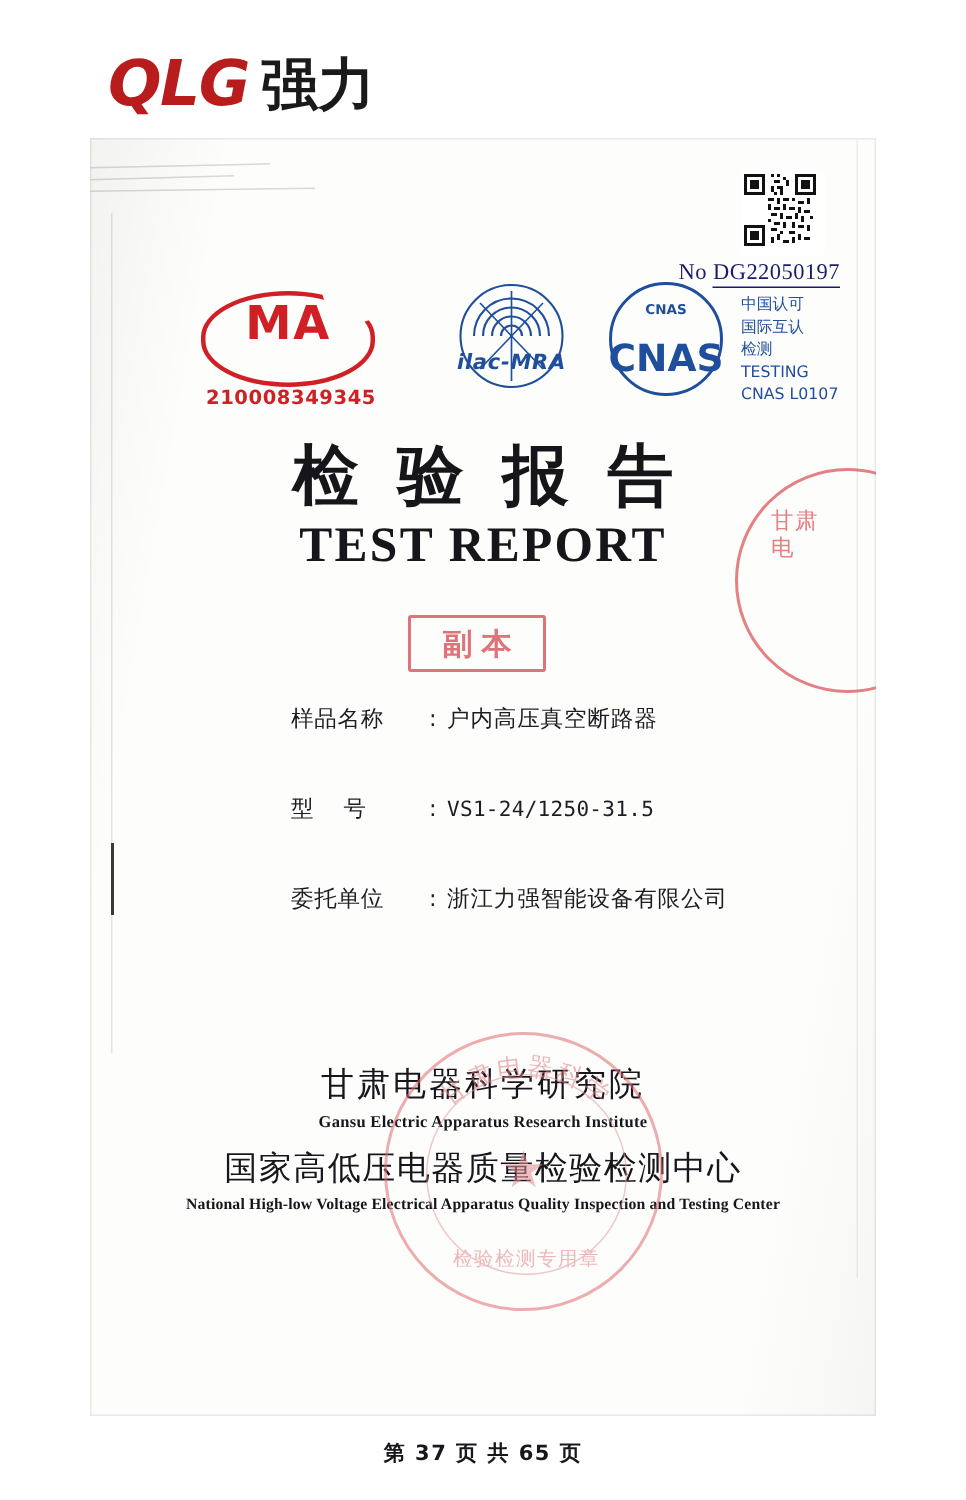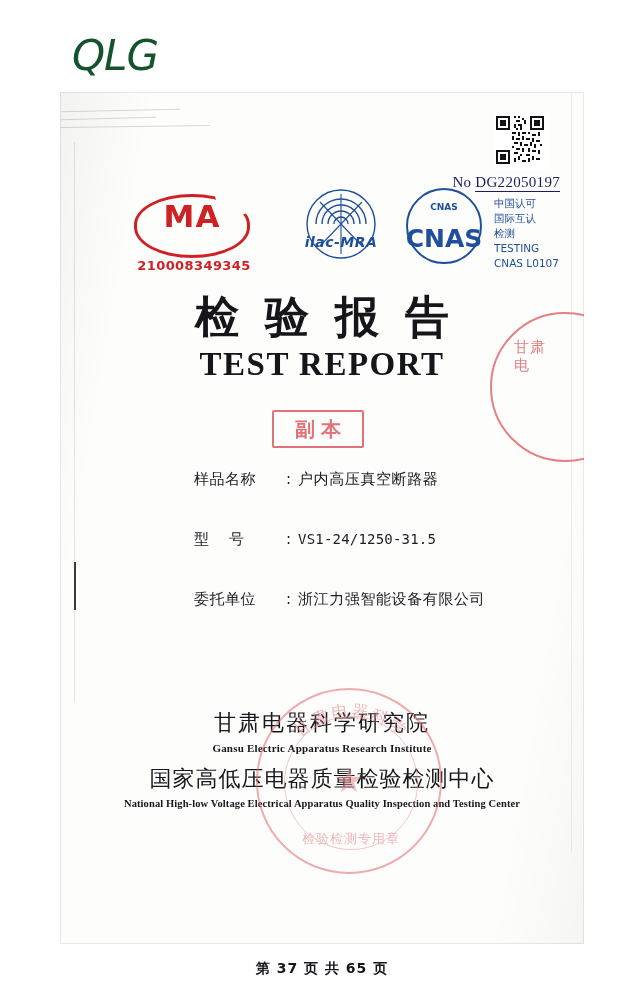--- a/index.html
+++ b/index.html
@@ -25,25 +25,25 @@
   .brand {
     position: absolute;
     left: 72px;
     top: 32px;
     display: flex;
     align-items: center;
     height: 48px;
   }
   .brand-q {
     font-family: "DejaVu Sans", sans-serif;
-    font-weight: normal;
+    font-weight: bold;
     font-style: italic;
     font-size: 42px;
     letter-spacing: -1px;
-    color: #14532d;
+    color: #b91c1c;
     line-height: 1;
   }
   .brand-cn {
     font-family: "DejaVu Sans", sans-serif;
     font-weight: bold;
     font-size: 38px;
     color: #1a1a1a;
     margin-left: 8px;
     line-height: 1;
   }
@@ -473,20 +473,21 @@
     margin-top: 10px;
   }
 </style>
 </head>
 <body>
 
 <div class="page">
 
   <div class="brand">
     <span class="brand-q">QLG</span>
+    <span class="brand-cn">强力</span>
   </div>
 
   <div class="scan">
 
     <div class="crease c1"></div>
     <div class="crease c2"></div>
     <div class="crease c3"></div>
     <div class="edge-line"></div>
     <div class="edge-tick"></div>
     <div class="right-edge"></div>

